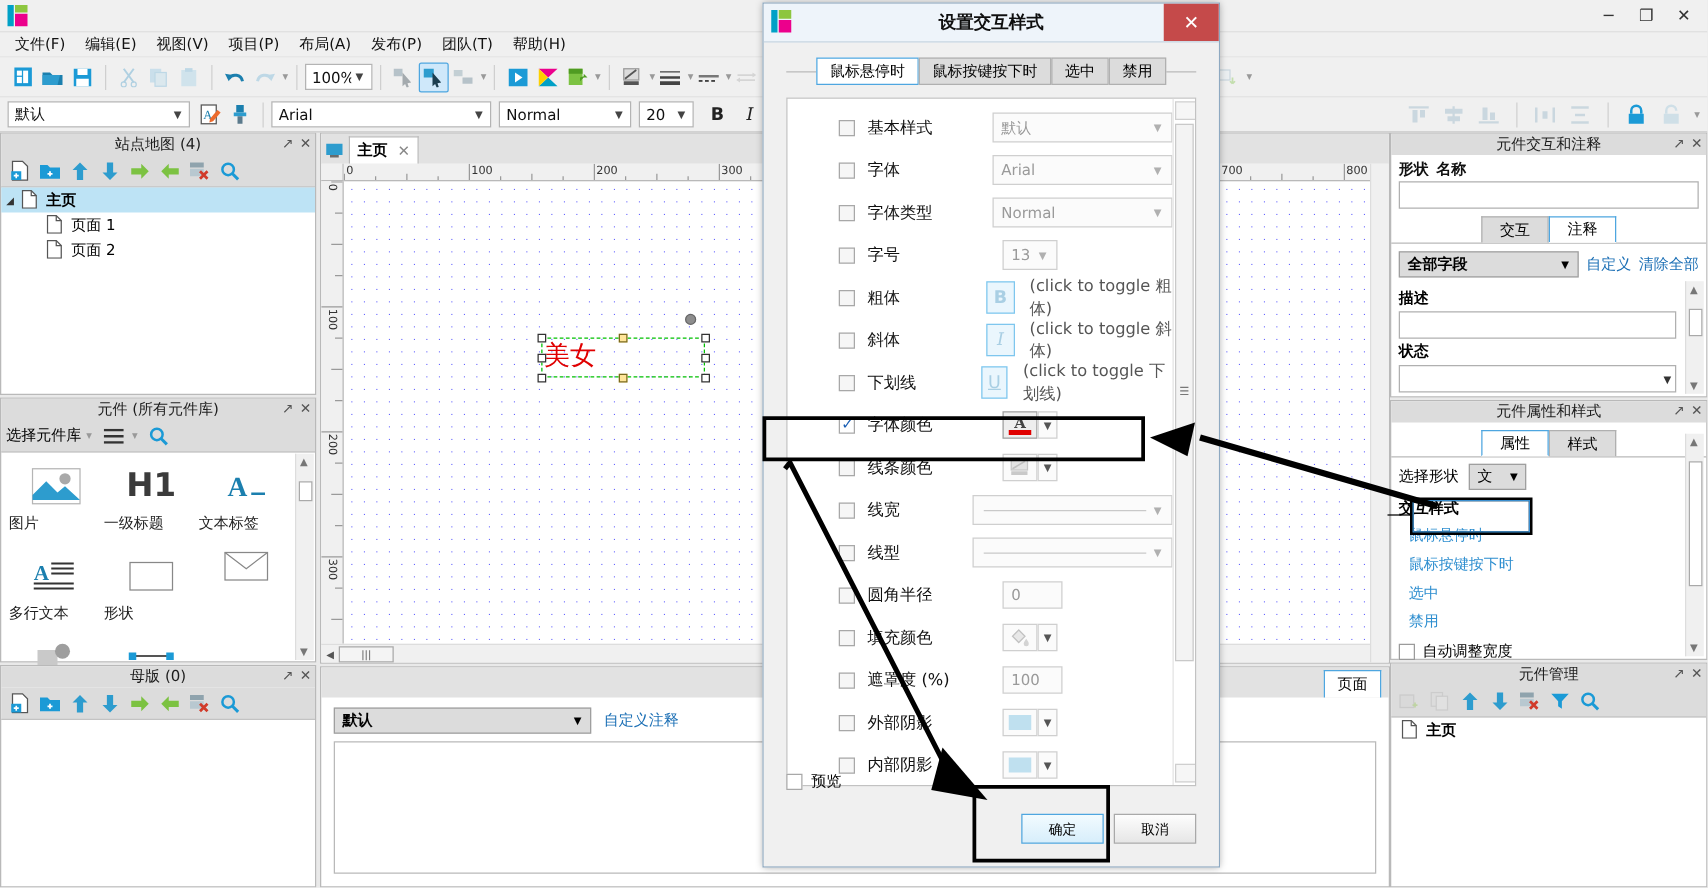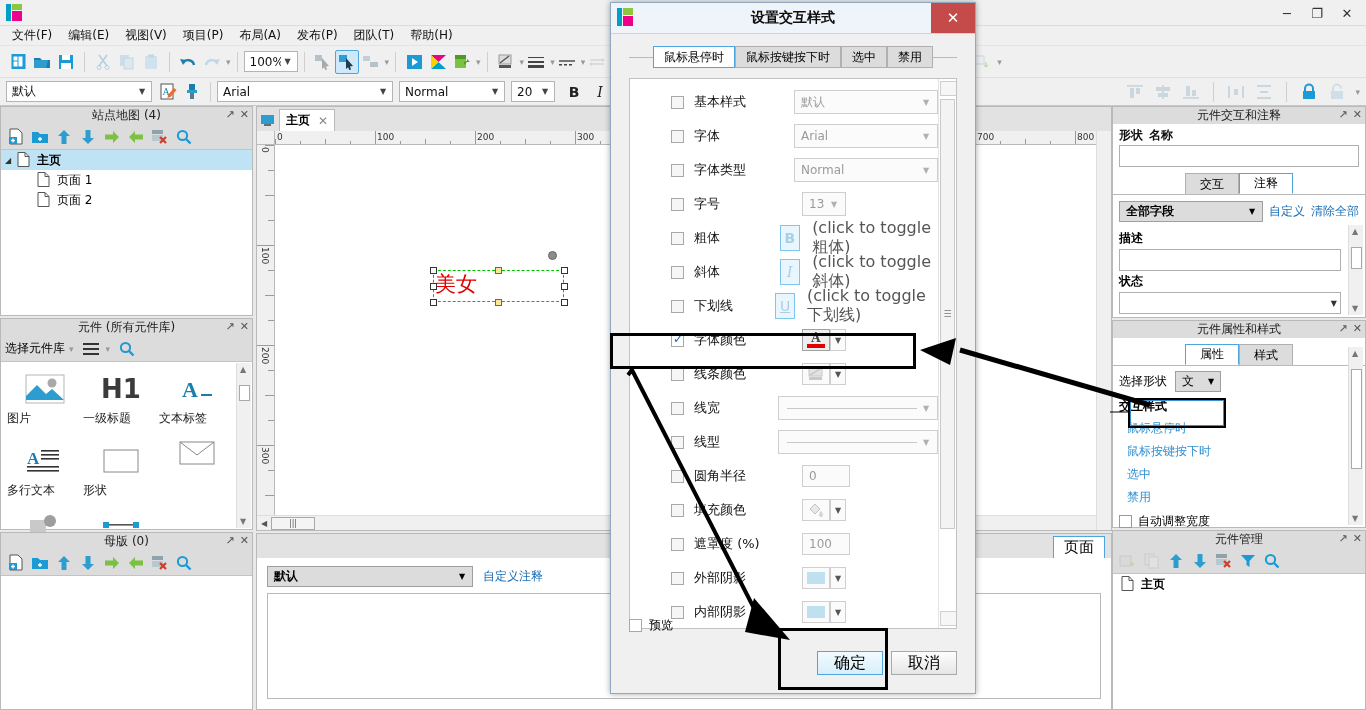--- a/index.html
+++ b/index.html
@@ -145,21 +145,21 @@
   .handle.y { background:#ffe599; border-color:#7a6a20; }
   .rot { position:absolute; width:9px; height:9px; border-radius:50%; background:#8d8d8d; border:1px solid #666; }
   .shapetext { position:absolute; color:#e00000; font-size:21px; line-height:1; font-family:"DejaVu Sans","Liberation Sans",sans-serif; }
 
   
   #bottompanel { position:absolute; left:256px; top: 533px; width: 856px; height: 177px;
                  background:#fff; border:1px solid #b9b9b9; }
   .bp-tabs { height: 24px; background:#e2e2e2; display:flex; align-items:flex-end; justify-content:flex-end;
              padding-right: 6px; }
   .bp-tab { height: 22px; background:#fff; border:1px solid #4ea6e0; border-bottom:none; padding: 0 10px;
-            display:flex; align-items:center; font-size:15px; }
+            display:flex; align-items:center; font-size:12px; }
   .bp-row { display:flex; align-items:center; gap:10px; padding: 8px 10px 4px 10px; }
   .bp-combo { width: 206px; height: 21px; border:1px solid #9f9f9f; background:#dcdcdc;
               display:flex; align-items:center; padding: 0 2px 0 6px; font-size:12px; font-weight:bold; }
   .bp-link { color:#1b6fb5; font-size:12px; }
   .bp-text { margin: 2px 10px 10px 10px; height: 106px; border:1px solid #b9b9b9; background:#fff; }
 
   
   #rpWidgetNotes { left: 1112px; top: 106px; width: 254px; height: 212px; }
   #rpProps { left: 1112px; top: 320px; width: 254px; height: 208px; }
   #rpManage { left: 1112px; top: 530px; width: 254px; height: 180px; }
@@ -212,41 +212,41 @@
   .frow .fcb.on::after { content:"\2713"; position:absolute; left:1px; top:-3px; font-size:12px; color:#1a5fb4; }
   .frow .flbl { width: 108px; font-size:13px; color:#111; }
   .fctl { display:flex; align-items:center; gap:4px; }
   .fcombo { height:24px; border:1px solid #cfcfcf; background:#fbfbfb; display:flex; align-items:center;
             padding:0 2px 0 6px; font-size:12px; color:#9a9a9a; }
   .fcombo .arr { width:18px; text-align:center; font-size:8px; color:#b0b0b0; }
   .fbox { height:22px; border:1px solid #cfcfcf; background:#fbfbfb; display:flex; align-items:center;
           padding-left:6px; font-size:12px; color:#9a9a9a; width:48px; }
   .togglebtn { width:26px; height:26px; border:1px solid #7ec6ee; background:#eaf6fd;
                display:flex; align-items:center; justify-content:center; font-size:14px; color:#a9cfe4; }
-  .hint { font-size:16px; color:#555; margin-left:8px; }
+  .hint { font-size:13px; color:#555; margin-left:8px; }
   .swatchbtn { width:28px; height:22px; border:1px solid #cfcfcf; background:#fbfbfb;
                display:flex; flex-direction:column; align-items:center; justify-content:center; }
   .swatchbtn.act { border:1px solid #a0a0a0; background:#eee; }
   .swarr { width:16px; height:22px; border:1px solid #cfcfcf; background:#fbfbfb;
            display:flex; align-items:center; justify-content:center; font-size:8px; color:#555; }
   .linebox { width:160px; height:24px; border:1px solid #cfcfcf; background:#fbfbfb;
              display:flex; align-items:center; padding:0 2px; }
   .linebox .ln { flex:1; height:1px; background:#c9c9c9; margin-left:6px; }
   .linebox .arr { width:18px; text-align:center; font-size:8px; color:#b0b0b0; }
   .dscroll { position:absolute; right:0; top:0; bottom:0; width:18px; background:#fff; border-left:1px solid #e4e4e4; }
   .dscroll .btn { position:absolute; left:1px; width:15px; height:15px; border:1px solid #cfcfcf; background:#f6f6f6;
                   display:flex; align-items:center; justify-content:center; font-size:7px; color:#777; }
   .dscroll .btn.t { top:2px; } .dscroll .btn.b { bottom:2px; }
   .dscroll .thumb { position:absolute; left:1px; top:20px; height:430px; width:15px; background:#f3f3f3;
                     border:1px solid #c9c9c9; display:flex; align-items:center; justify-content:center;
                     font-size:9px; color:#777; }
   .dlg-foot { position:absolute; left:18px; right:18px; bottom:18px; height:44px; }
   .prevrow { position:absolute; left:0; top:-14px; display:flex; align-items:center; gap:7px; font-size:12px; }
   .btn { height:24px; min-width:66px; padding:0 12px; display:flex; align-items:center; justify-content:center;
-         border:1px solid #a9a9a9; background:linear-gradient(#fdfdfd,#e6e6e6); font-size:16px; }
+         border:1px solid #a9a9a9; background:linear-gradient(#fdfdfd,#e6e6e6); font-size:11px; }
   .btn.prim { border:1px solid #4ea6e0; background:linear-gradient(#f2fbff,#d7eefb); }
 
   
   .hl { position:absolute; border:3px solid #000; }
   svg.anno { position:absolute; left:0; top:0; width:1366px; height:710px; pointer-events:none; }
   .blue-focus { position:absolute; border:1px solid #3a8fd0; }
 </style>
 </head>
 <body>
 

